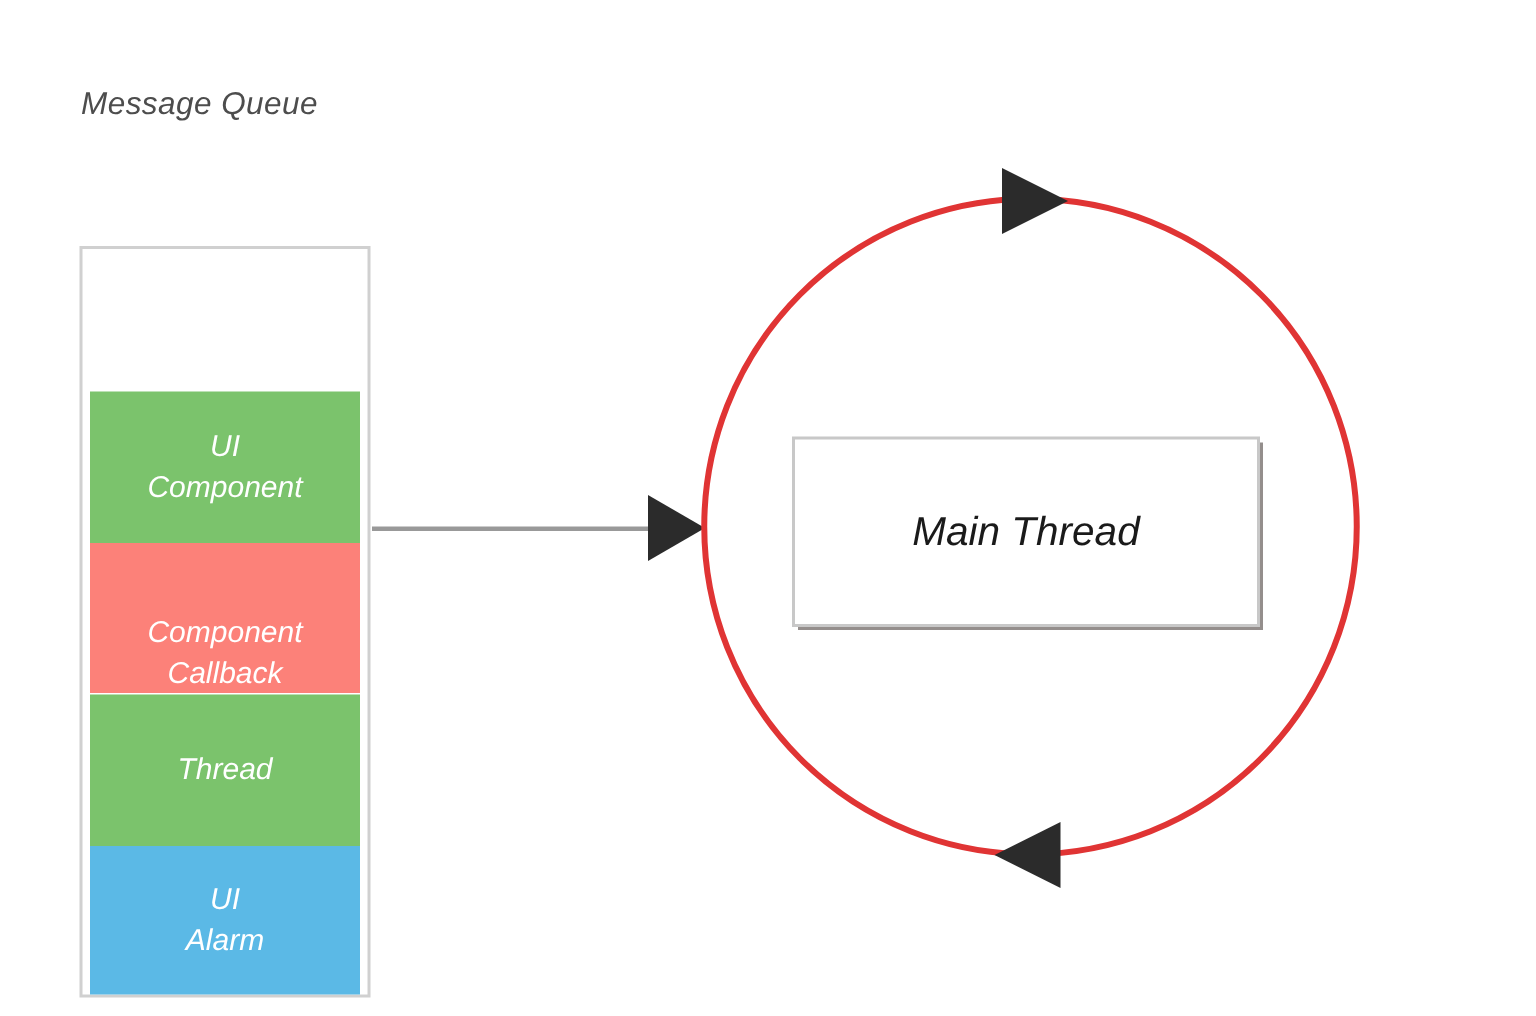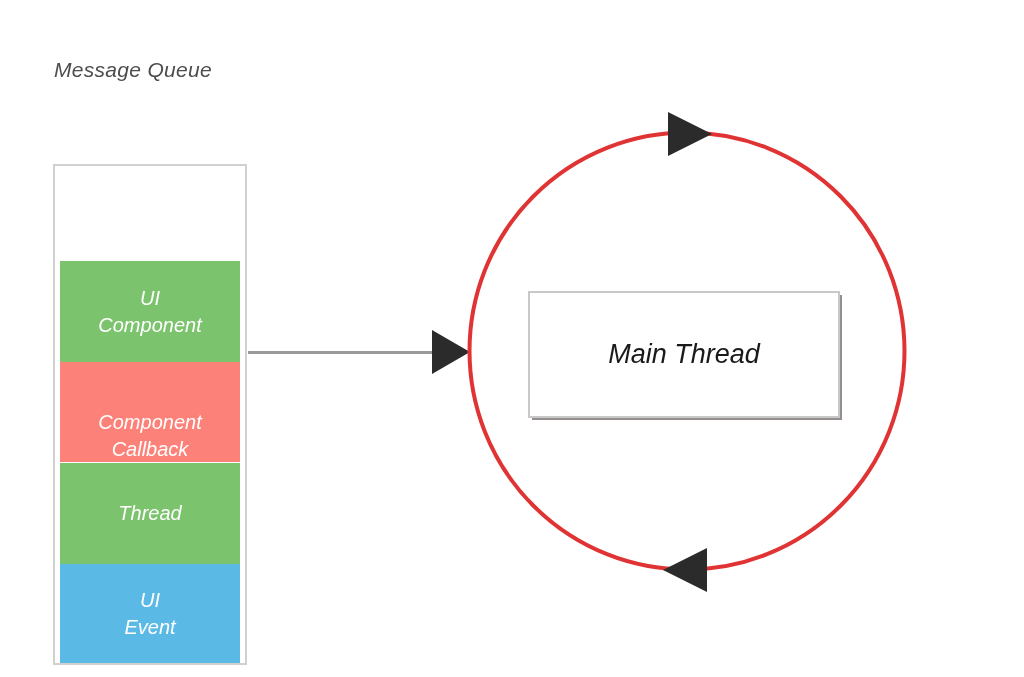--- a/index.html
+++ b/index.html
@@ -127,21 +127,21 @@
       </div>
     <div class="queue-slot" style="top: 196px; height: 100px; background: rgb(252, 129, 121); justify-content: flex-end;">
         <span class="ln">Component</span>
         <span class="ln">Callback</span>
       </div>
     <div class="queue-slot" style="top: 297px; height: 101px; background: rgb(123, 195, 108);">
         <span class="ln">Thread</span>
       </div>
     <div class="queue-slot" style="top: 398px; height: 99px; background: rgb(91, 185, 230);">
         <span class="ln">UI</span>
-        <span class="ln">Event</span>
+        <span class="ln">Alarm</span>
       </div>
   </div>
 
   <div class="connector-line" style="background: rgb(153, 153, 153);"></div>
   <div class="connector-head" style="border-left-color: rgb(43, 43, 43);"></div>
 
   <svg class="cycle-svg" viewBox="0 0 470 480">
     <ellipse id="cycle-ring" cx="232" cy="236" rx="217.5" ry="218.5" fill="none" stroke="#e03434" stroke-width="4"></ellipse>
     <polygon id="cycle-arrow-top" points="213,-3 213,41 257,19" fill="#2b2b2b"></polygon>
     <polygon id="cycle-arrow-bottom" points="252,433 252,477 208,455" fill="#2b2b2b"></polygon>

